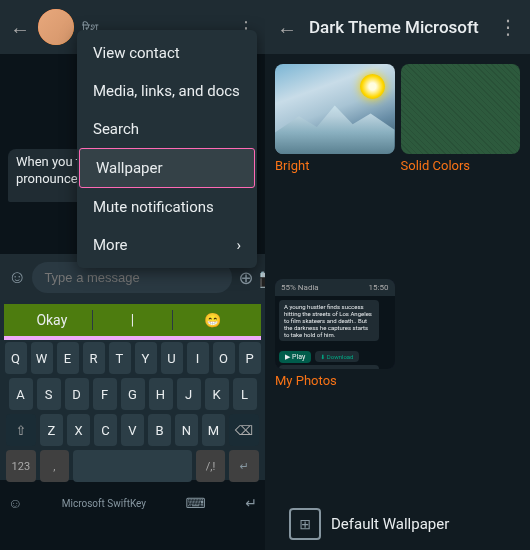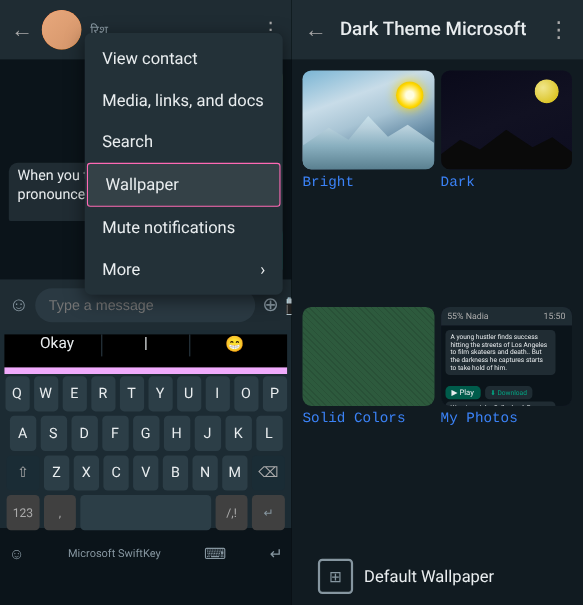--- a/index.html
+++ b/index.html
@@ -172,25 +172,25 @@
     }
 
     
     .keyboard {
       background: #1c2b33;
       height: 180px;
       padding: 4px;
     }
     .keyboard-suggest {
       display: flex;
-      align-items: flex-start;
+      align-items: center;
       height: 36px;
       padding: 0 8px;
-      background: #000000;
-      border-bottom: 6px solid #f0abfc;
+      background: #4d7c0f;
+      border-bottom: 4px solid #f0abfc;
     }
     .suggest-word {
       flex: 1;
       text-align: center;
       color: #e9edef;
       font-size: 14px;
     }
     .suggest-divider {
       width: 1px;
       height: 20px;
@@ -452,23 +452,22 @@
       background: #1f2c33;
       border-radius: 4px;
       padding: 2px 5px;
       font-size: 6px;
       color: #00a884;
       display: inline-block;
       margin-bottom: 2px;
     }
 
     .wallpaper-label {
-      color: #3b82f6;
+      color: #f97316;
       font-size: 13px;
-      font-family: Liberation Mono, monospace;
     }
 
     
     .default-wallpaper {
       display: flex;
       align-items: center;
       gap: 10px;
       padding: 10px 14px;
       margin: 0 10px;
       cursor: pointer;
@@ -638,27 +637,20 @@
 
   <div class="wallpaper-grid">
 
     <div class="wallpaper-item">
       <div class="wallpaper-thumb wp-bright">
         <div class="wp-bright-mountain"></div>
       </div>
       <span class="wallpaper-label">Bright</span>
     </div>
 
-    <div class="wallpaper-item">
-      <div class="wallpaper-thumb wp-dark">
-        <div class="wp-dark-moon"></div>
-        <div class="wp-dark-mountain"></div>
-      </div>
-      <span class="wallpaper-label">Dark</span>
-    </div>
 
     <div class="wallpaper-item">
       <div class="wallpaper-thumb wp-solid"></div>
       <span class="wallpaper-label">Solid Colors</span>
     </div>
 
     <div class="wallpaper-item">
       <div class="wallpaper-thumb wp-photos">
         <div class="wp-photos-preview">
           <div class="wp-photos-top-bar">

